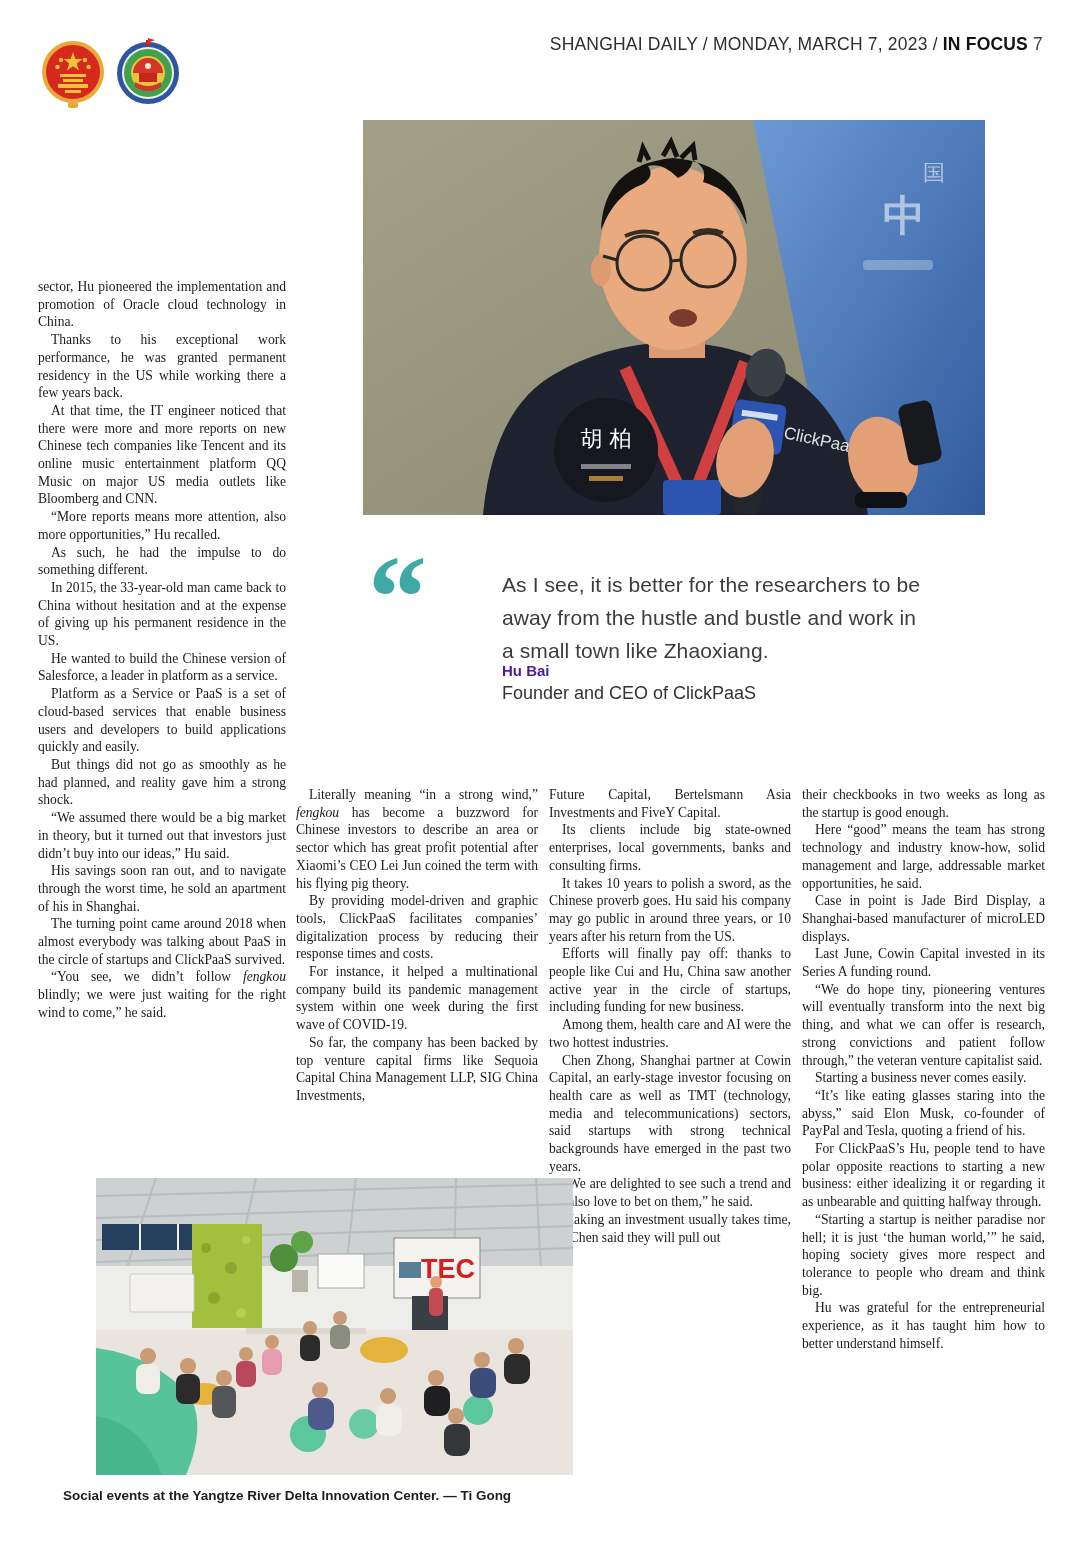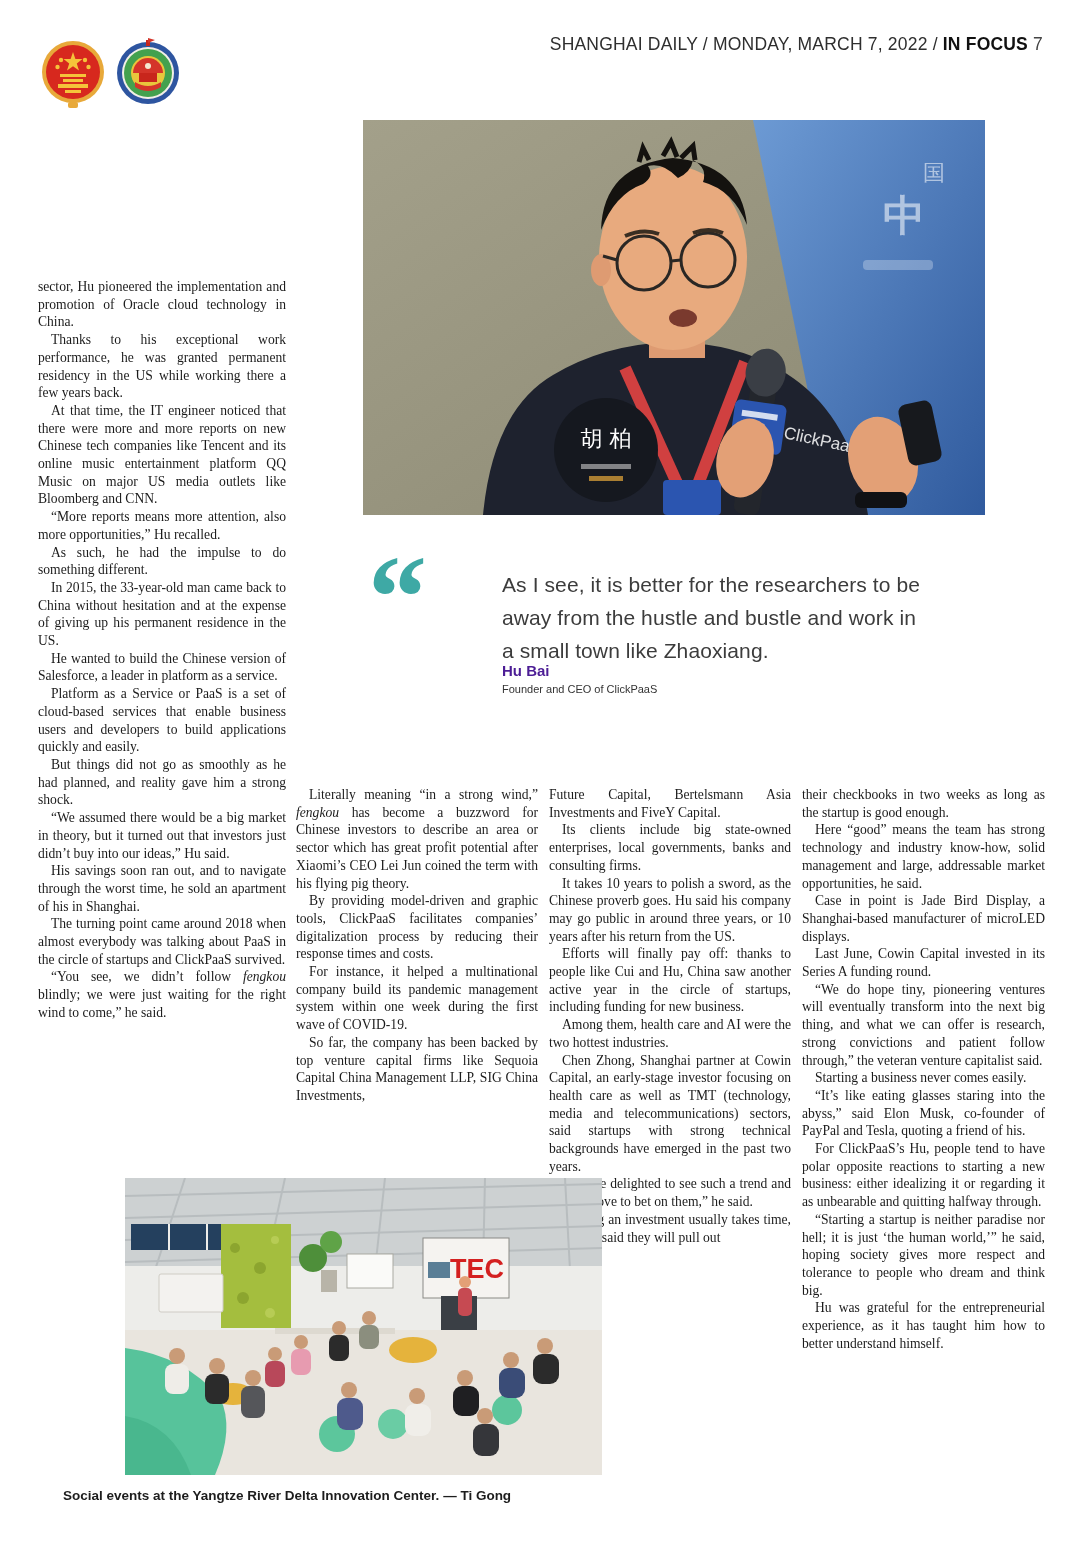--- a/index.html
+++ b/index.html
@@ -30,34 +30,34 @@
 
   
   .quote-mark{position:absolute;left:368px;top:548px;font-family:"Liberation Serif",serif;
               font-weight:bold;font-size:118px;line-height:100px;color:#3EA9A5;}
   .quote-text{position:absolute;left:502px;top:568px;width:430px;
               font-family:"Liberation Sans",sans-serif;font-size:21px;line-height:33px;
               color:#3c3c3c;font-weight:400;letter-spacing:.1px;}
   .quote-author{position:absolute;left:502px;top:662px;font-family:"Liberation Sans",sans-serif;
                 font-size:15px;font-weight:bold;color:#4c1d95;}
   .quote-author-title{position:absolute;left:502px;top:683px;font-family:"Liberation Sans",sans-serif;
-                font-size:11px;color:#333;}
-
-  
-  .bottom-photo{position:absolute;left:81px;top:1178px;width:477px;height:297px;overflow:hidden;padding-left:44px;}
+                font-size:18px;color:#333;}
+
+  
+  .bottom-photo{position:absolute;left:52px;top:1178px;width:477px;height:297px;overflow:hidden;padding-left:44px;}
   .caption{position:absolute;left:63px;top:1488px;width:480px;font-family:"Liberation Sans",sans-serif;
            font-size:13.5px;font-weight:bold;color:#1d1d1d;}
 </style>
 </head>
 <body>
 
 <div id="page">
 
   <div class="header">
-    <span>SHANGHAI DAILY / MONDAY, MARCH 7, 2022 / </span><b>IN FOCUS</b><span class="pg"> 7</span>
+    <span>SHANGHAI DAILY / MONDAY, MARCH 7, 2023 / </span><b>IN FOCUS</b><span class="pg"> 7</span>
   </div>
 
   <div class="emblems">
     <span>
       <svg width="66" height="74" viewBox="0 0 66 74">
         <circle cx="33" cy="36" r="31" fill="#E8A93A"></circle>
         <circle cx="33" cy="36" r="27" fill="#D7281E"></circle>
         <polygon points="33,16 35.4,23 42.5,23 36.8,27.4 39,34.4 33,30.2 27,34.4 29.2,27.4 23.5,23 30.6,23" fill="#F5C33A"></polygon>
         <circle cx="21" cy="24" r="2.2" fill="#F5C33A"></circle>
         <circle cx="45" cy="24" r="2.2" fill="#F5C33A"></circle>

